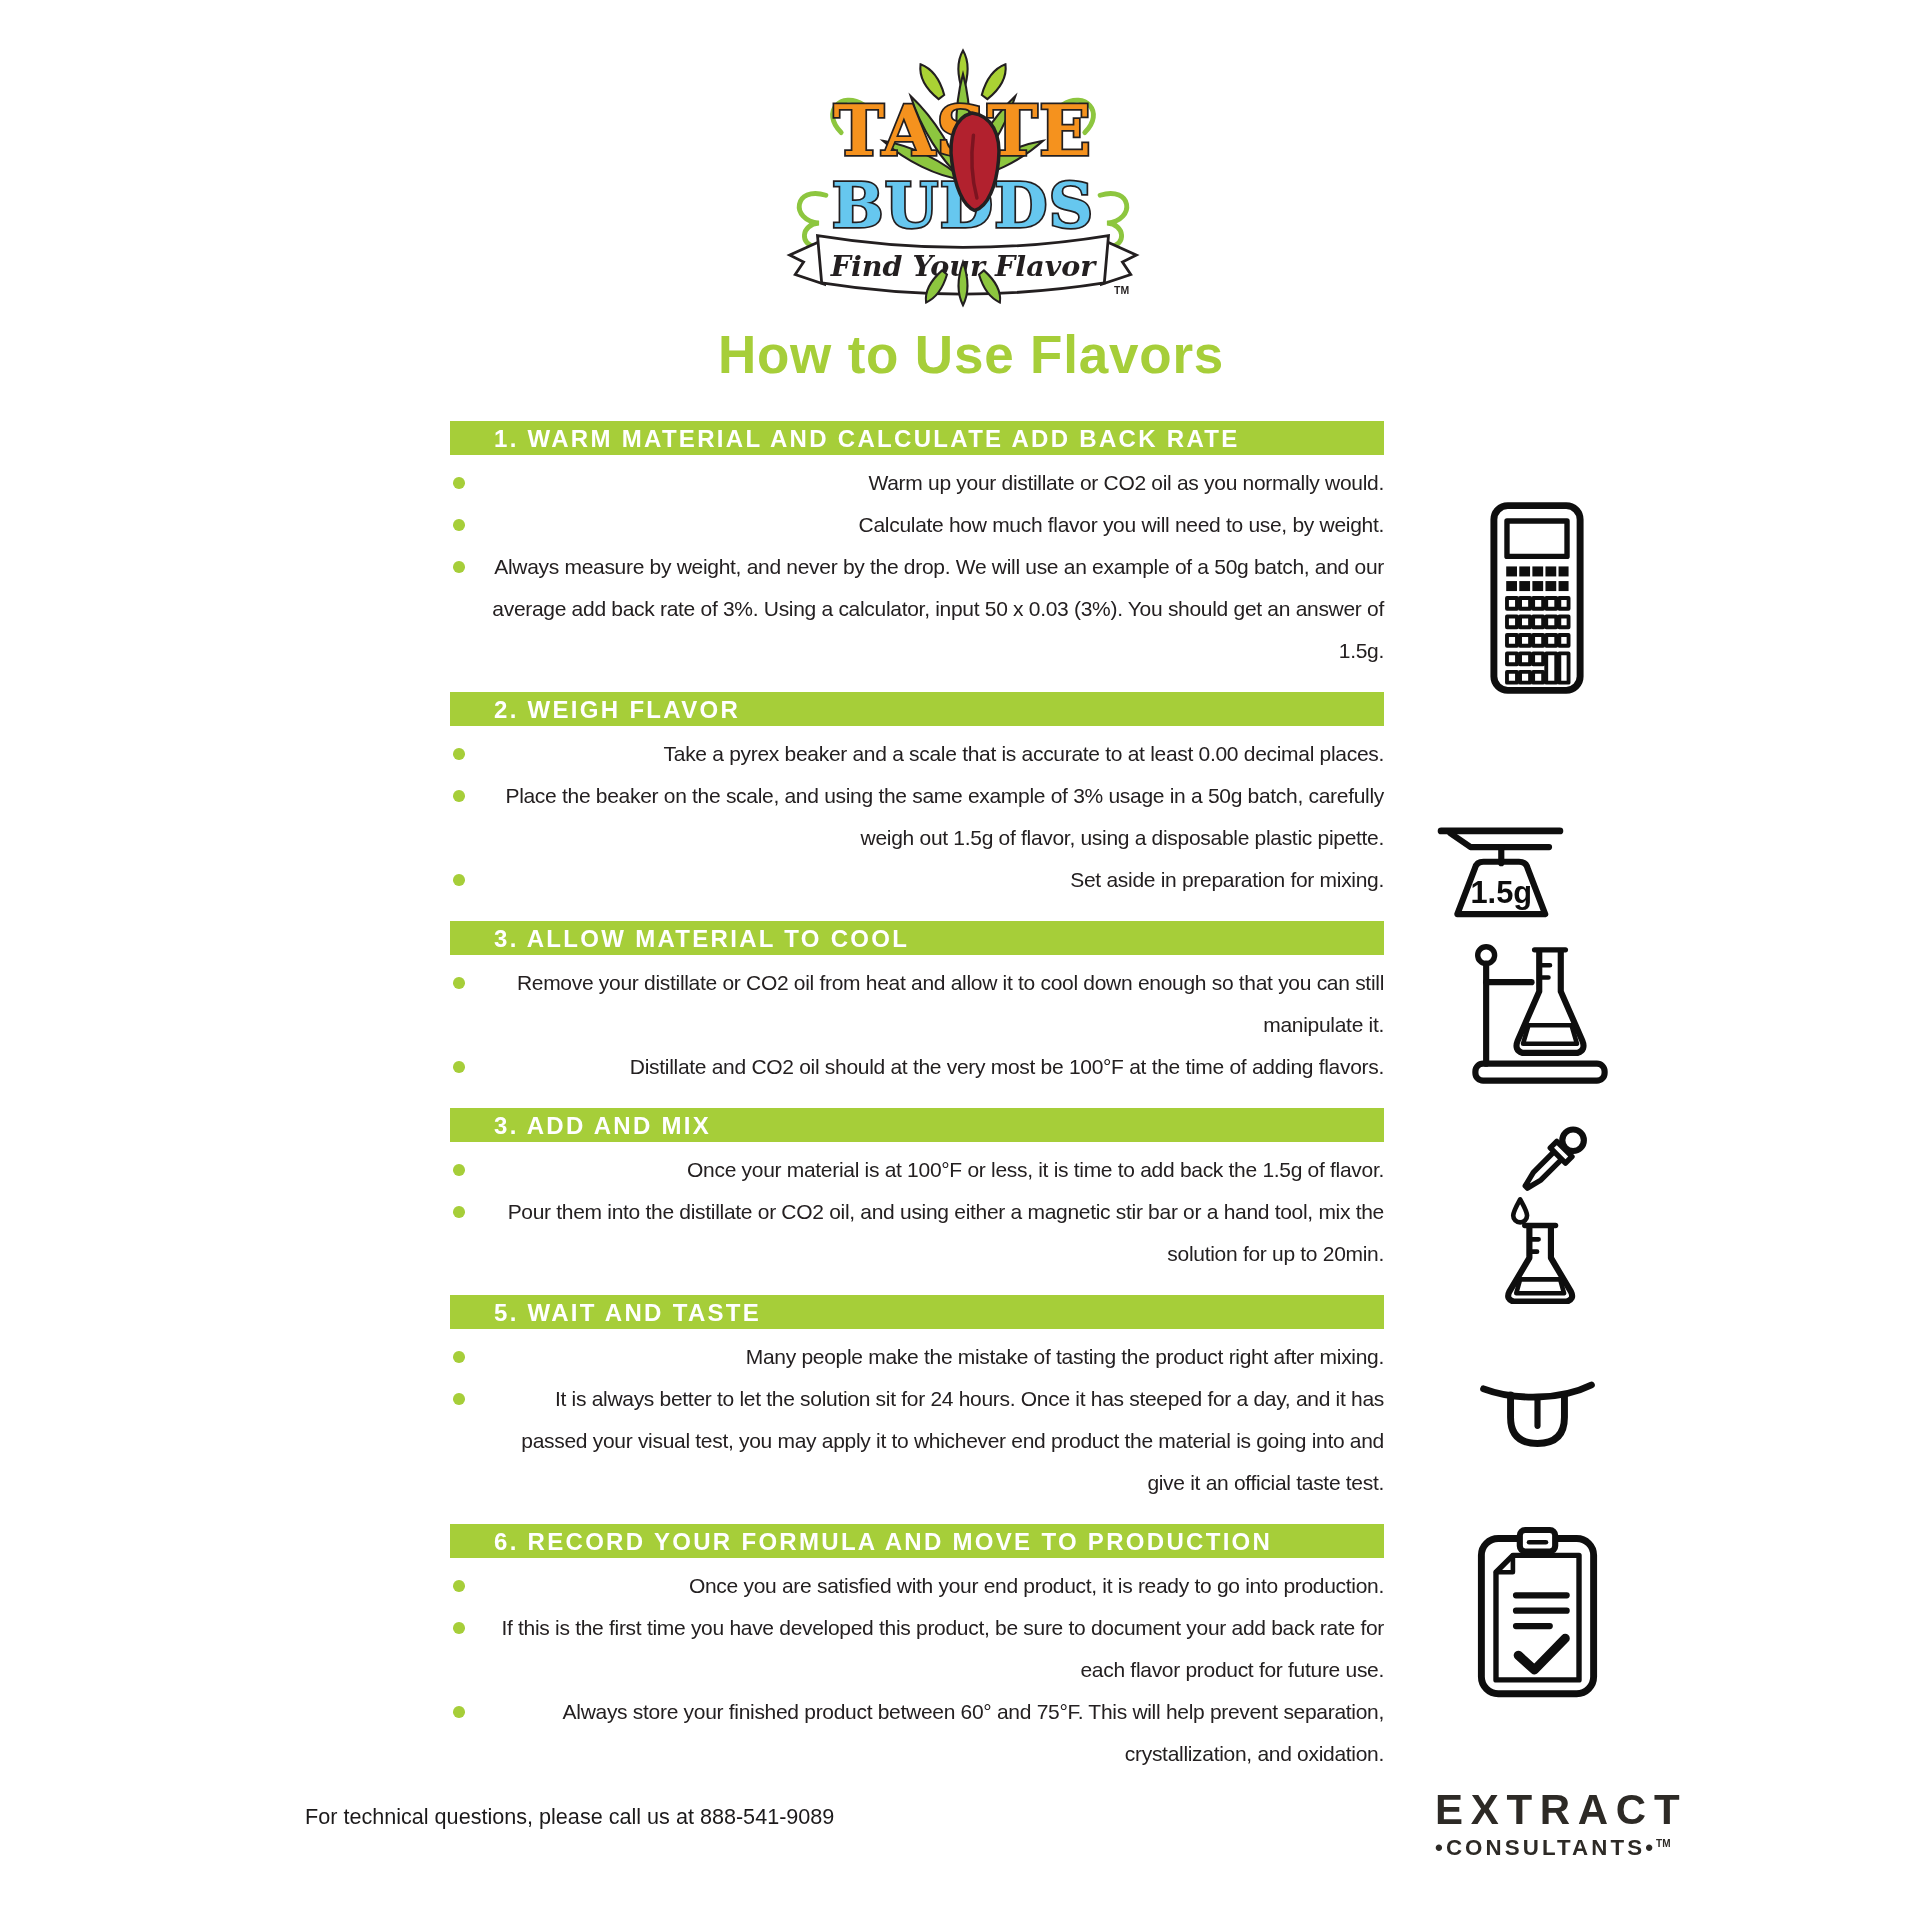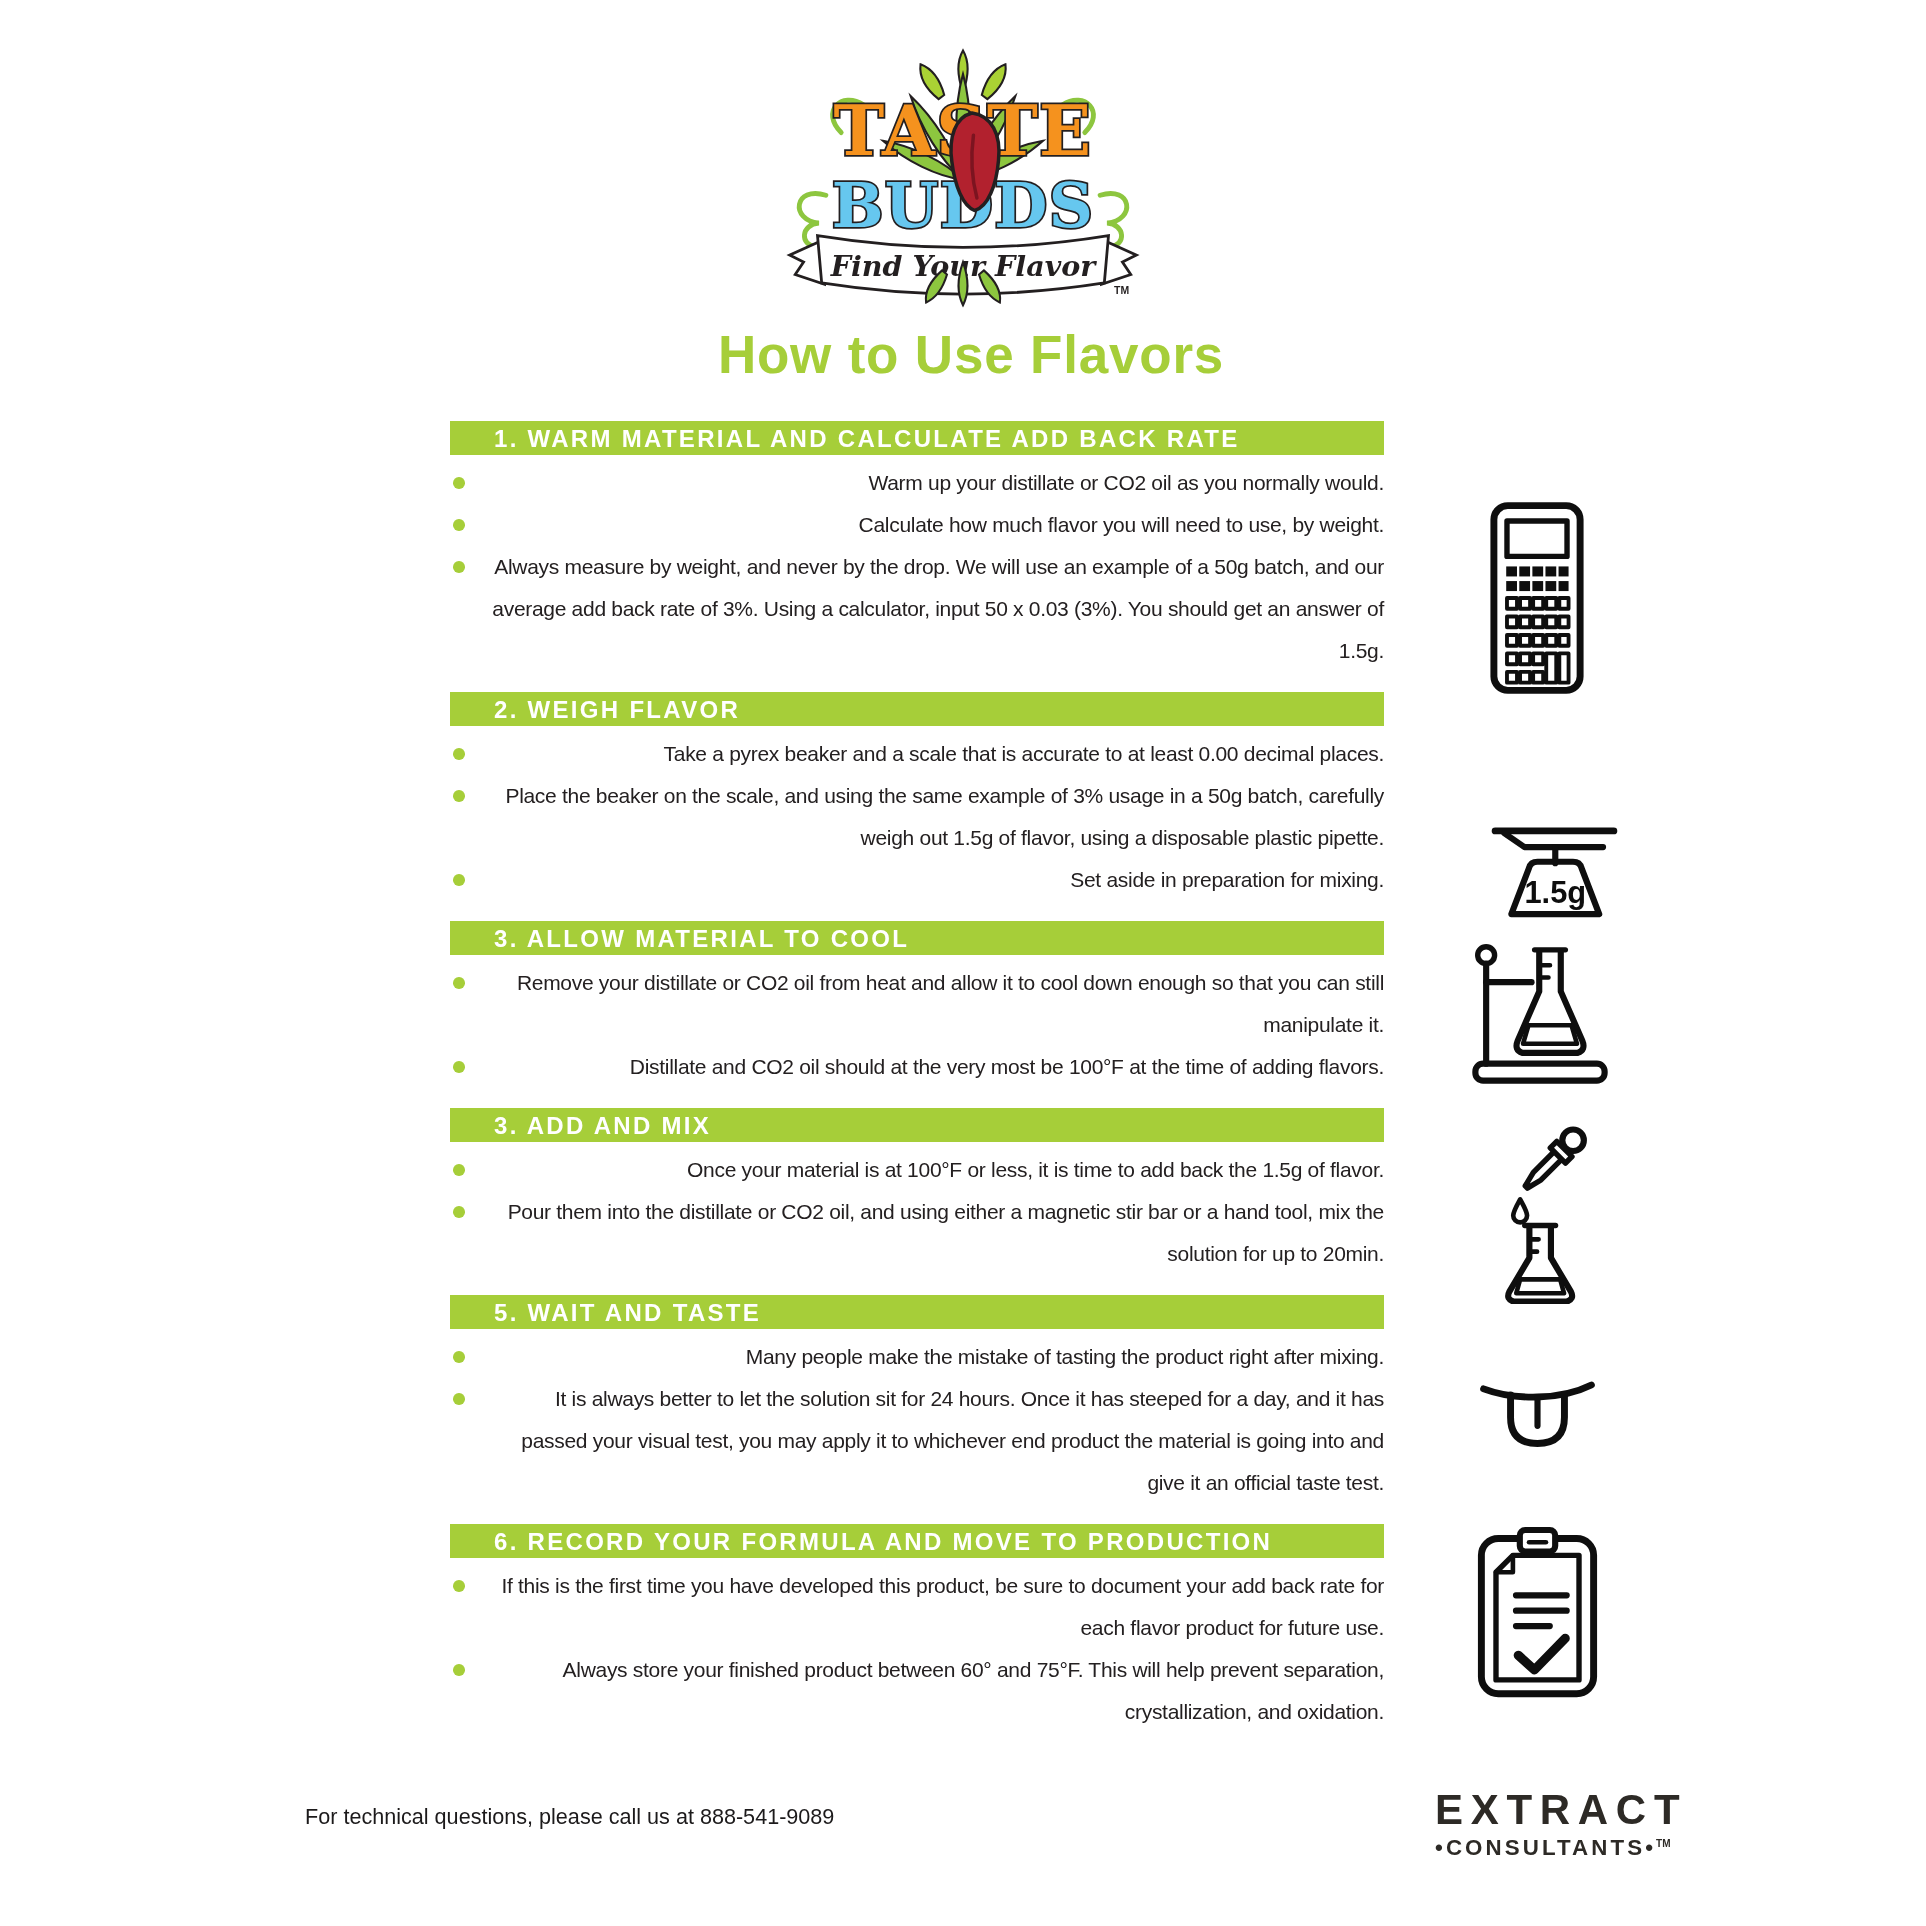--- a/index.html
+++ b/index.html
@@ -121,20 +121,21 @@
     </ul>
 
     <div class="bar">5. WAIT AND TASTE</div>
     <ul class="bullets">
       <li><span class="dot"></span><span>Many people make the mistake of tasting the product right after mixing.</span></li>
       <li><span class="dot"></span><span>It is always better to let the solution sit for 24 hours. Once it has steeped for a day, and it has passed your visual test, you may apply it to whichever end product the material is going into and give it an official taste test.</span></li>
     </ul>
 
     <div class="bar">6. RECORD YOUR FORMULA AND MOVE TO PRODUCTION</div>
     <ul class="bullets">
+      <li><span class="dot"></span><span>Once you are satisfied with your end product, it is ready to go into production.</span></li>
       <li><span class="dot"></span><span>If this is the first time you have developed this product, be sure to document your add back rate for each flavor product for future use.</span></li>
       <li><span class="dot"></span><span>Always store your finished product between 60° and 75°F. This will help prevent separation, crystallization, and oxidation.</span></li>
     </ul>
   </div>
 
   <div class="icon" style="left:1489px;top:501px;">
     <svg width="96" height="194" viewBox="0 0 124 252" class="lineart">
       <rect x="6" y="6" width="112" height="240" rx="18" stroke="#0e0e0e" stroke-width="9" fill="none"></rect>
       <rect x="23" y="26" width="78" height="46" stroke="#0e0e0e" stroke-width="7" fill="none"></rect>
       <g fill="#0e0e0e" stroke="none">
@@ -170,21 +171,21 @@
           <rect x="57" y="198" width="13" height="14"></rect>
         <rect x="23" y="222" width="13" height="14"></rect>
           <rect x="40" y="222" width="13" height="14"></rect>
           <rect x="57" y="222" width="13" height="14"></rect>
         <rect x="74" y="198" width="13" height="38"></rect>
           <rect x="91" y="198" width="12" height="38"></rect>
       </g>
     </svg>
   </div>
 
-  <div class="icon" style="left:1489px;top:823px;">
+  <div class="icon" style="left:1435px;top:823px;">
     <svg width="131" height="99" viewBox="0 0 170 128" class="lineart">
       <path d="M8 10 H162" stroke="#0e0e0e" stroke-width="9"></path>
       <path d="M20 13 L46 31 H148" stroke="#0e0e0e" stroke-width="8"></path>
       <path d="M86 31 V52" stroke="#0e0e0e" stroke-width="8"></path>
       <path d="M52 58 Q54 50 63 50 H109 Q118 50 120 58 L143 118 H29 Z" stroke="#0e0e0e" stroke-width="8" fill="none"></path>
       <text x="86" y="104" text-anchor="middle" font-size="40" fill="#0e0e0e" stroke="none" class="scale-label">1.5g</text>
     </svg>
   </div>
 
   <div class="icon" style="left:1470px;top:942px;">

